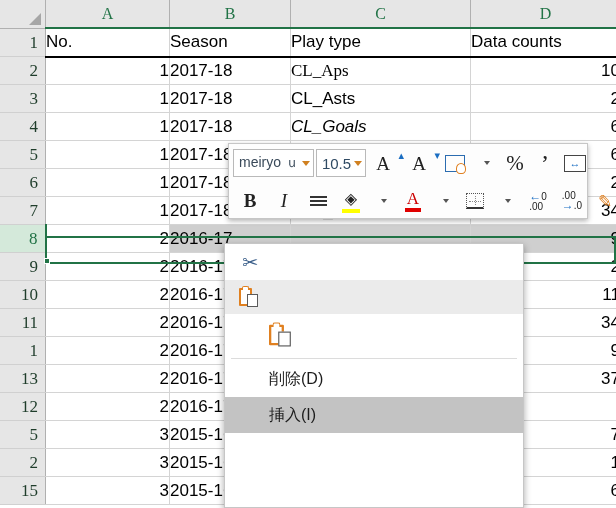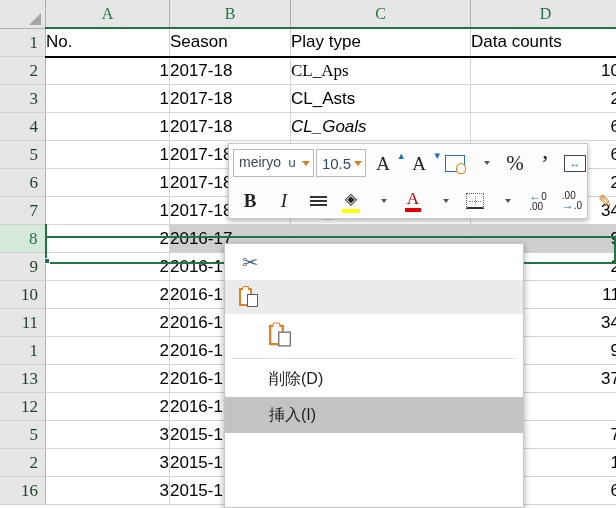--- a/index.html
+++ b/index.html
@@ -292,21 +292,21 @@
           <td class="cell num" style="width: 149px; border-right: none;">7</td>
         </tr>
         <tr>
           <td class="rowhead">2</td>
           <td class="cell num" style="width: 123px;">3</td>
           <td class="cell txt" style="width: 120px;">2015-16</td>
           <td class="cell txt" style="width: 179px;"></td>
           <td class="cell num" style="width: 149px; border-right: none;">1</td>
         </tr>
         <tr>
-          <td class="rowhead">16</td>
+          <td class="rowhead">15</td>
           <td class="cell num" style="width: 123px;">3</td>
           <td class="cell txt" style="width: 120px;">2015-16</td>
           <td class="cell txt" style="width: 179px;"></td>
           <td class="cell num" style="width: 149px; border-right: none;">6</td>
         </tr>
       </tbody>
   </table>
 
   <div class="topline"></div>
   <div class="selbox"></div>

